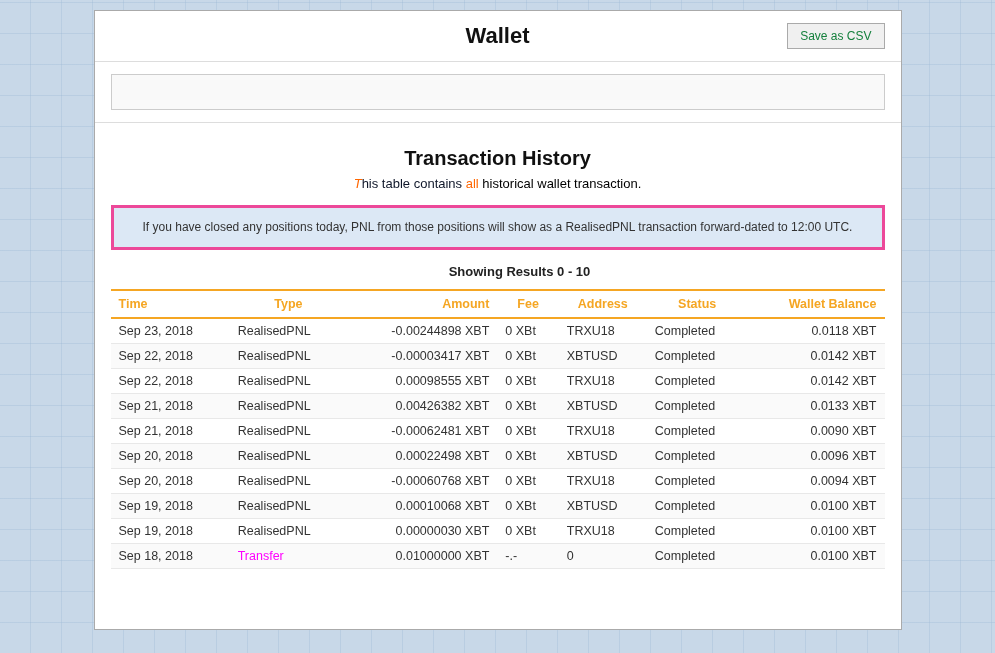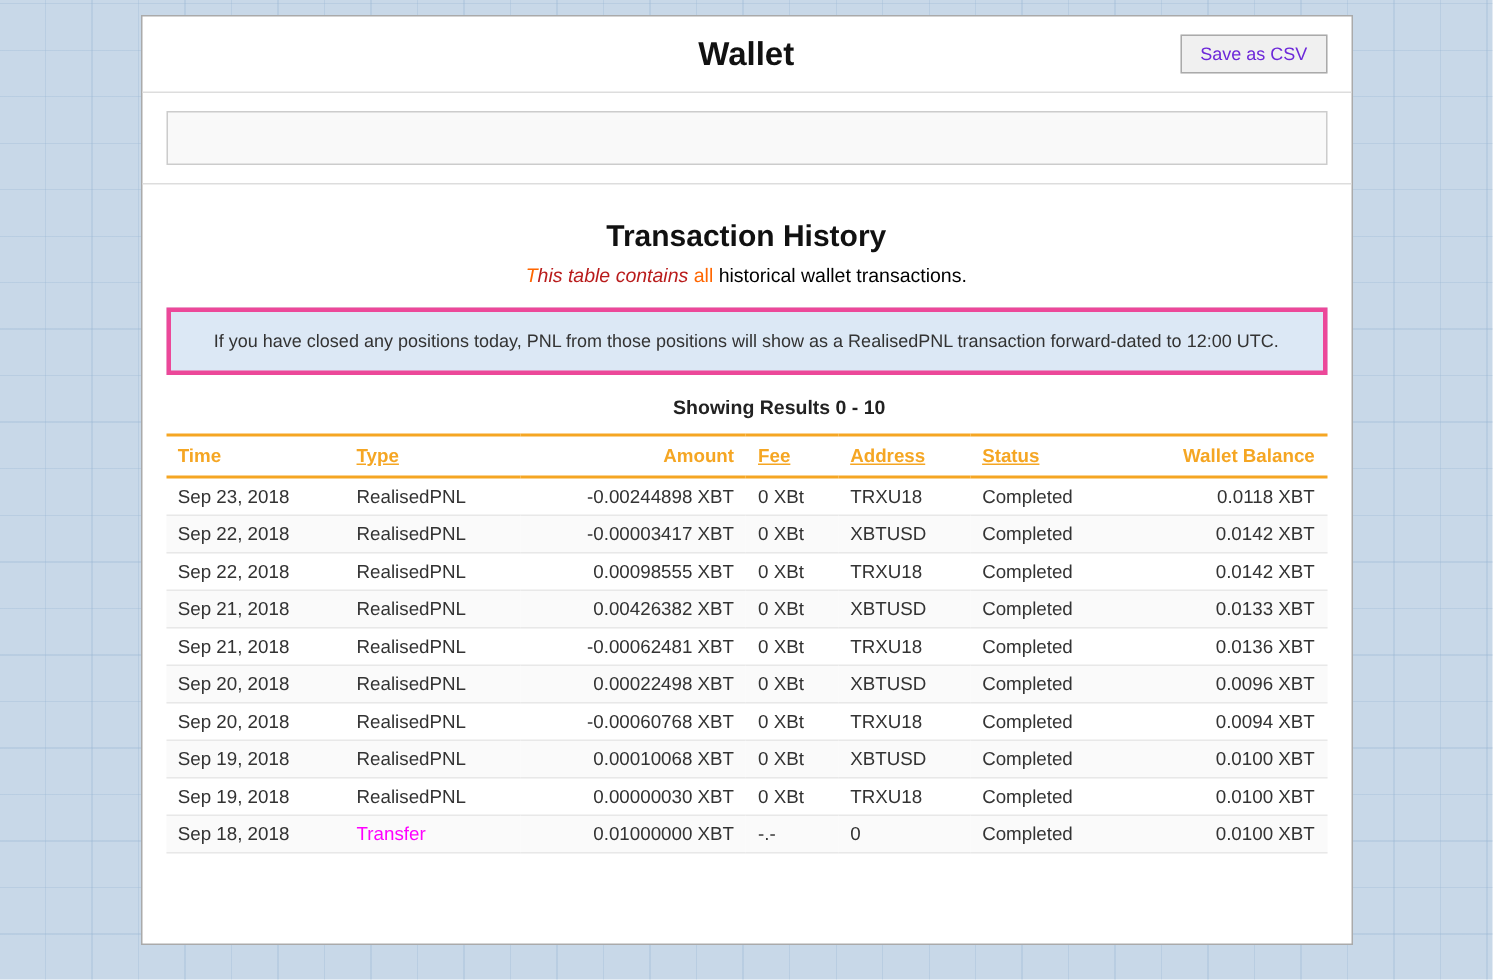--- a/index.html
+++ b/index.html
@@ -45,21 +45,21 @@
     .save-csv-btn {
       position: absolute;
       right: 16px;
       top: 50%;
       transform: translateY(-50%);
       padding: 5px 12px;
       background: #f0f0f0;
       border: 1px solid #aaa;
       cursor: pointer;
       font-size: 12px;
-      color: #6d28d9;
+      color: #15803d;
     }
 
     .search-bar-area {
       padding: 12px 16px;
       border-bottom: 1px solid #ddd;
     }
 
     .search-input {
       width: 100%;
       height: 36px;
@@ -77,21 +77,21 @@
       margin: 24px 0 6px;
     }
 
     .section-subtitle {
       text-align: center;
       font-size: 13px;
       margin-bottom: 14px;
     }
 
     .subtitle-this { color: #ff6600; font-style: italic; }
-    .subtitle-table { color: #b91c1c; font-style: italic; }
+    .subtitle-table { color: #0f172a; }
     .subtitle-contains { color: #ff6600; }
     .subtitle-rest { color: #000; }
 
     .info-box {
       margin: 0 16px 14px;
       background: #dce8f5;
       border: 3px solid #ec4899;
       padding: 10px 16px;
       text-align: center;
       font-size: 12px;
@@ -126,21 +126,21 @@
     thead th {
       color: #f5a623;
       font-weight: bold;
       padding: 6px 8px;
       text-align: left;
       background: #fff;
       margin-left: 11px;
     }
 
     thead th.right { text-align: right; }
-    thead th.center { text-align: left; text-decoration: underline; }
+    thead th.center { text-align: center; }
 
     tbody tr {
       border-bottom: 1px solid #e8e8e8;
     }
 
     tbody tr:nth-child(even) {
       background: #fafafa;
     }
 
     tbody td {
@@ -166,21 +166,21 @@
   </div>
 
   <div class="search-bar-area">
     <input class="search-input" type="text" style="">
   </div>
 
   <div>
     <h2 class="section-title">Transaction History</h2>
 
     <p class="section-subtitle">
-      <span class="subtitle-this">T</span><span class="subtitle-table">his table contains </span><span class="subtitle-contains">all</span><span class="subtitle-rest"> historical wallet transactions.</span>
+      <span class="subtitle-this">T</span><span class="subtitle-table">his table contains </span><span class="subtitle-contains">all</span><span class="subtitle-rest"> historical wallet transaction.</span>
     </p>
 
     <div class="info-box">
       <span>If you have closed any positions today, PNL from those positions will show as a RealisedPNL transaction forward-dated to 12:00 UTC.</span><br>
     </div>
 
     <p class="showing-results">Showing Results 0 - 10</p>
 
     <div class="table-wrapper">
       <table>
@@ -232,21 +232,21 @@
       <td class="center status-completed">Completed</td>
       <td class="right">0.0133 XBT</td>
     </tr>
             <tr>
       <td>Sep 21, 2018</td>
       <td class="center type-realised">RealisedPNL</td>
       <td class="right">-0.00062481 XBT</td>
       <td class="center">0 XBt</td>
       <td class="center">TRXU18</td>
       <td class="center status-completed">Completed</td>
-      <td class="right">0.0136 XBT</td>
+      <td class="right">0.0090 XBT</td>
     </tr>
             <tr>
       <td>Sep 20, 2018</td>
       <td class="center type-realised">RealisedPNL</td>
       <td class="right">0.00022498 XBT</td>
       <td class="center">0 XBt</td>
       <td class="center">XBTUSD</td>
       <td class="center status-completed">Completed</td>
       <td class="right">0.0096 XBT</td>
     </tr>

